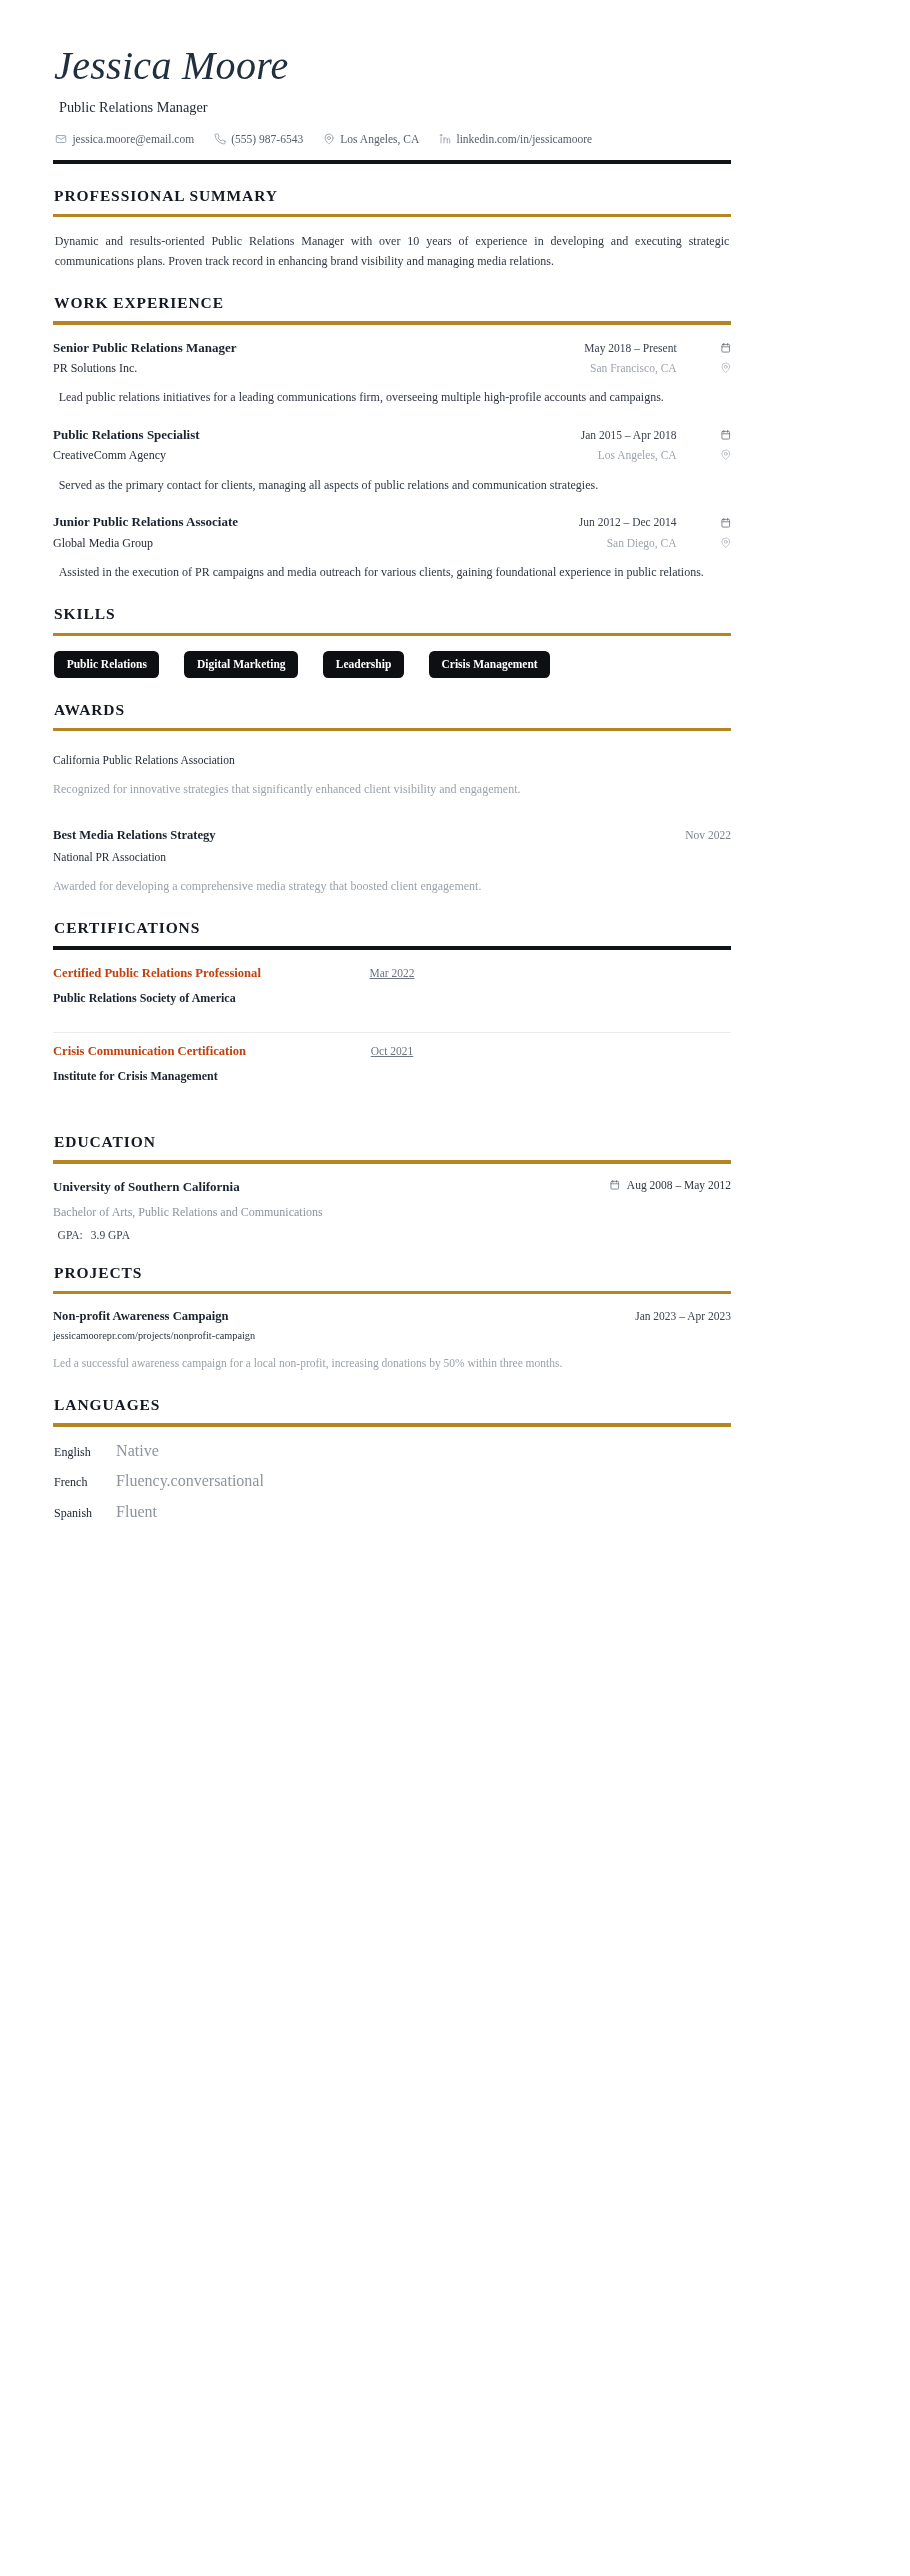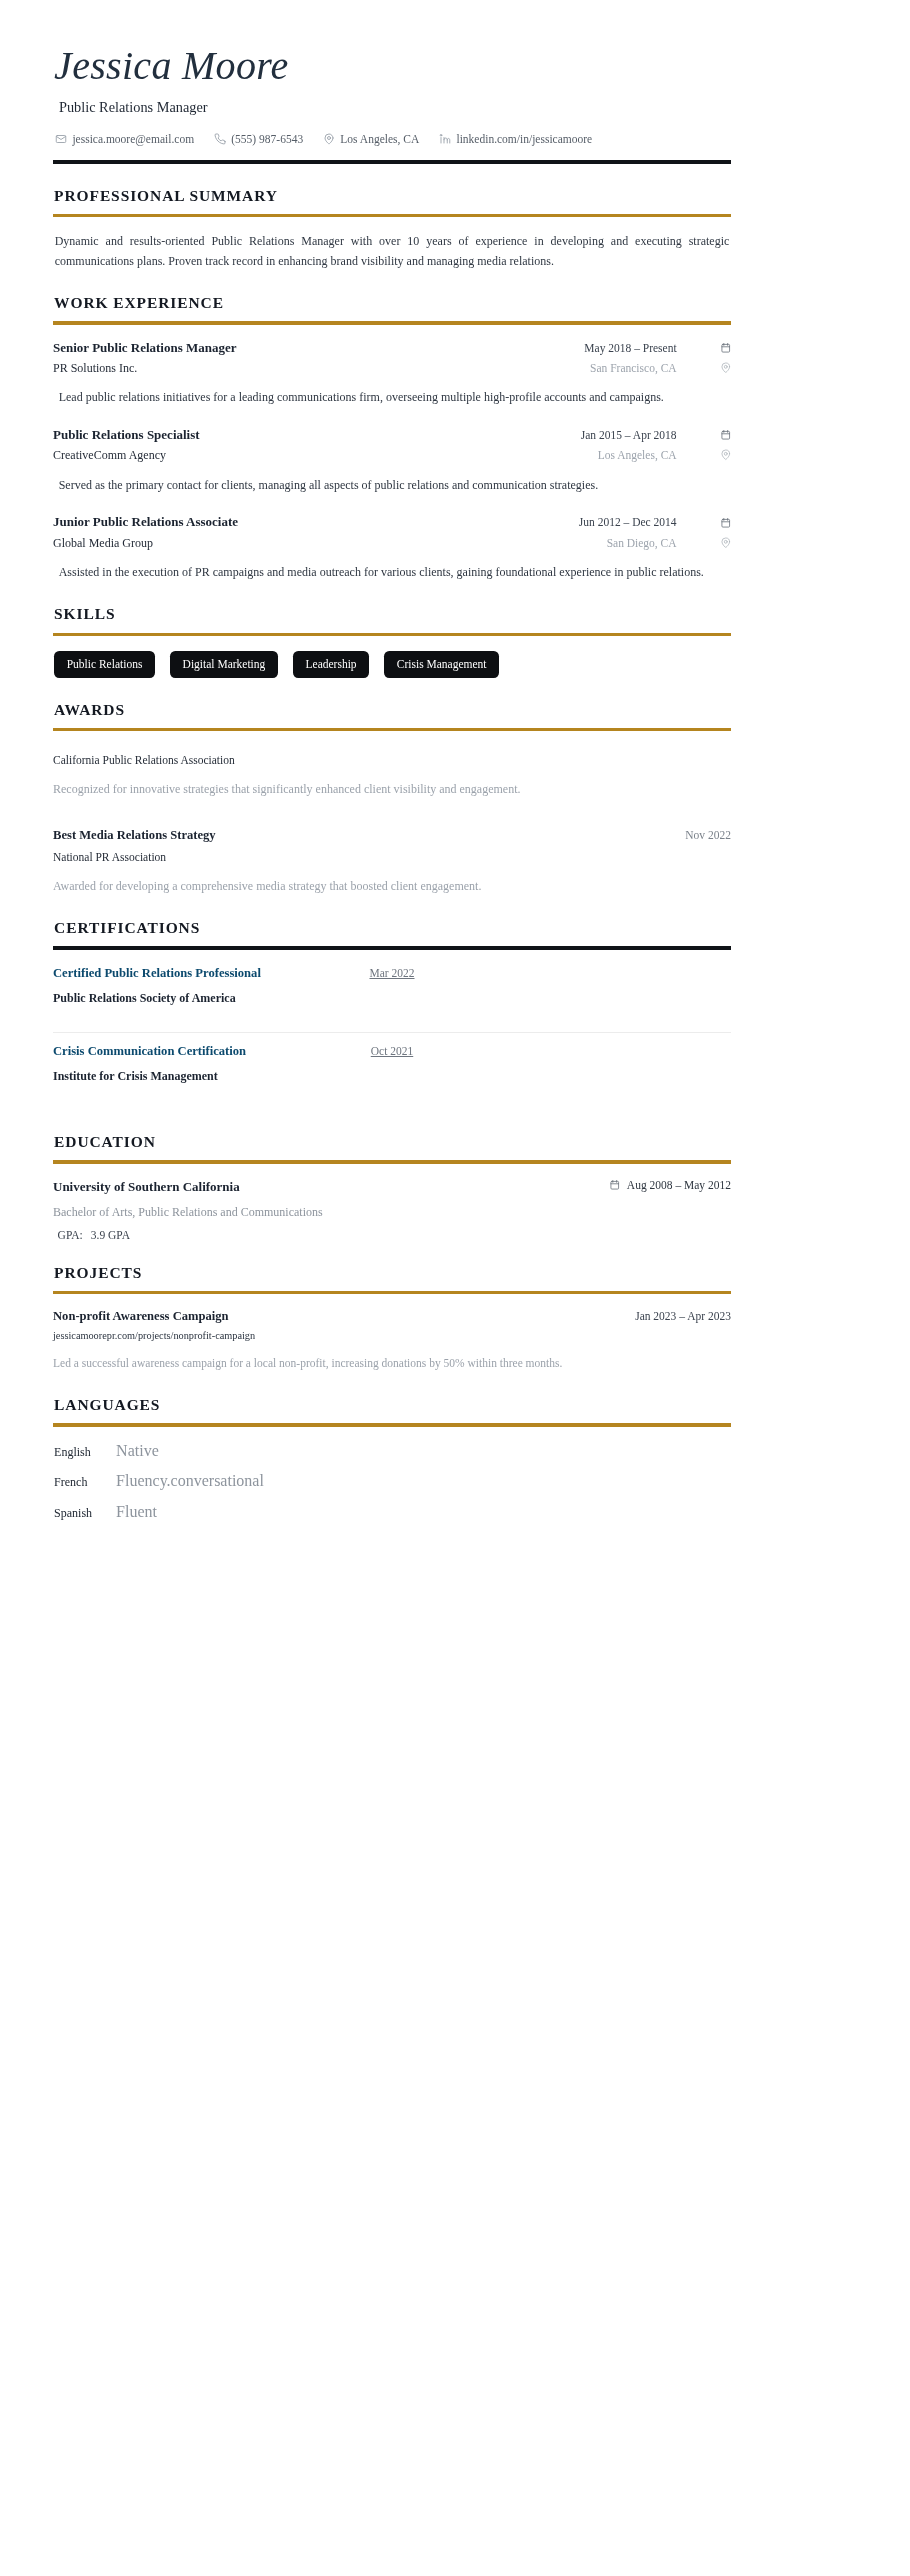--- a/index.html
+++ b/index.html
@@ -141,22 +141,23 @@
     line-height: 1.6;
     color: #2e3641;
     margin: 12.6px 0 0 5.7px;
     text-align: justify;
   }
 
   
   .skill-list {
     display: flex;
     flex-wrap: wrap;
-    gap: 15px;
+    gap: 25px;
     margin-left: 1.1px;
+    font-weight: bold;
   }
   .skill-pill {
     background: #0d0f12;
     color: #ffffff;
     font-size: 11.5px;
     padding: 7.5px 12.6px;
     border-radius: 5.2px;
     line-height: 1;
     white-space: nowrap;
   }
@@ -186,21 +187,21 @@
   
   .cert { padding: 10.3px 0 26px 0; }
   .cert-grid {
     display: grid;
     grid-template-columns: 1fr 241px 1fr;
     align-items: baseline;
   }
   .cert-name {
     font-size: 12.6px;
     font-weight: 700;
-    color: #0c4a6e;
+    color: #c2410c;
   }
   .cert-date {
     font-size: 11.5px;
     color: #6e757f;
     text-align: center;
     text-decoration: underline;
   }
   .cert-issuer {
     font-size: 12px;
     font-weight: 700;

